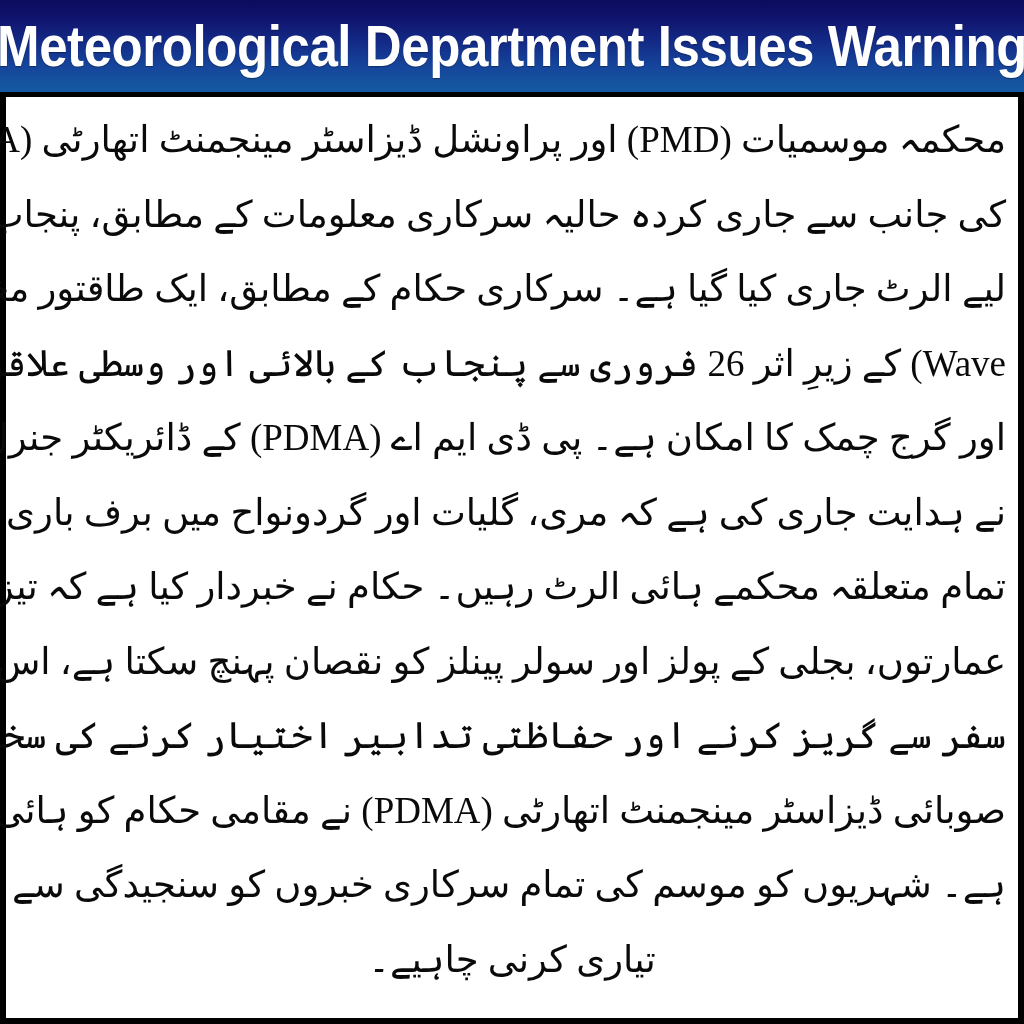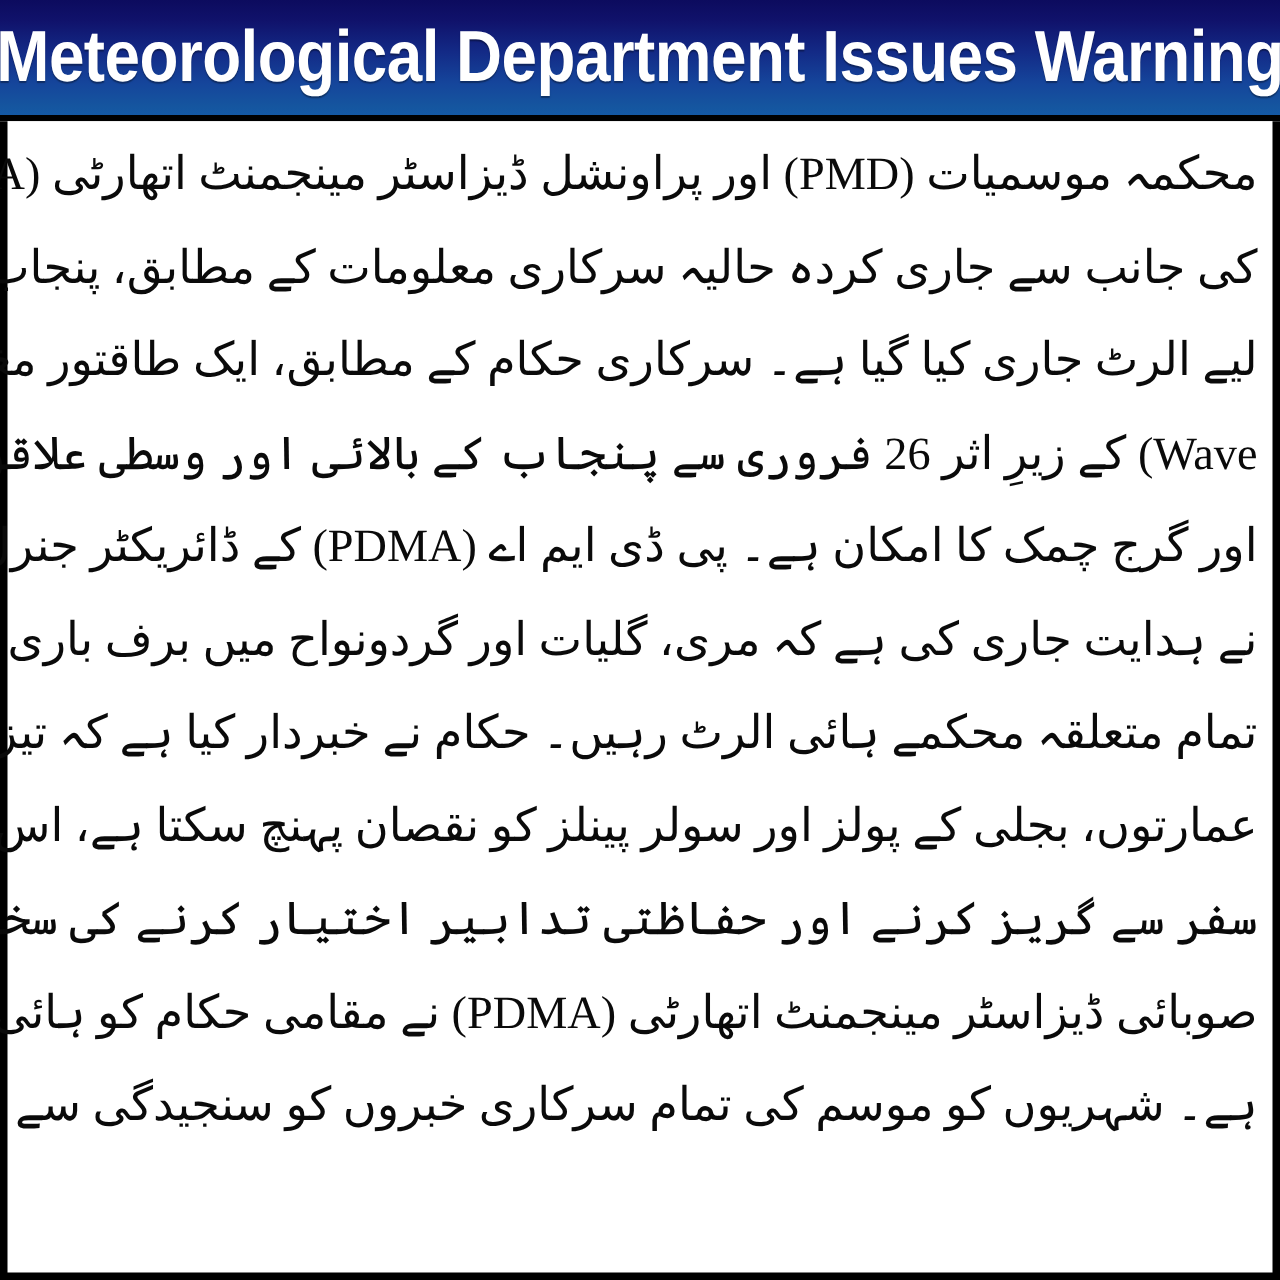--- a/index.html
+++ b/index.html
@@ -162,17 +162,20 @@
       </div>
       <div class="line">
         <span class="ln-inner">سفر سے گریز کرنے اور حفاظتی تدابیر اختیار کرنے کی سختی سے ہدایت کی گئی ہے۔</span>
       </div>
       <div class="line">
         <span class="ln-inner">صوبائی ڈیزاسٹر مینجمنٹ اتھارٹی (PDMA) نے مقامی حکام کو ہائی الرٹ رہنے کی ہدایت کی</span>
       </div>
       <div class="line">
         <span class="ln-inner">ہے۔ شہریوں کو موسم کی تمام سرکاری خبروں کو سنجیدگی سے لینا چاہیے اور وقت سے پہلے</span>
       </div>
+      <div class="line last">
+        <span class="ln-inner">تیاری کرنی چاہیے۔</span>
+      </div>
 
     </div>
   </div>
 
 </div>
 
 </body></html>

